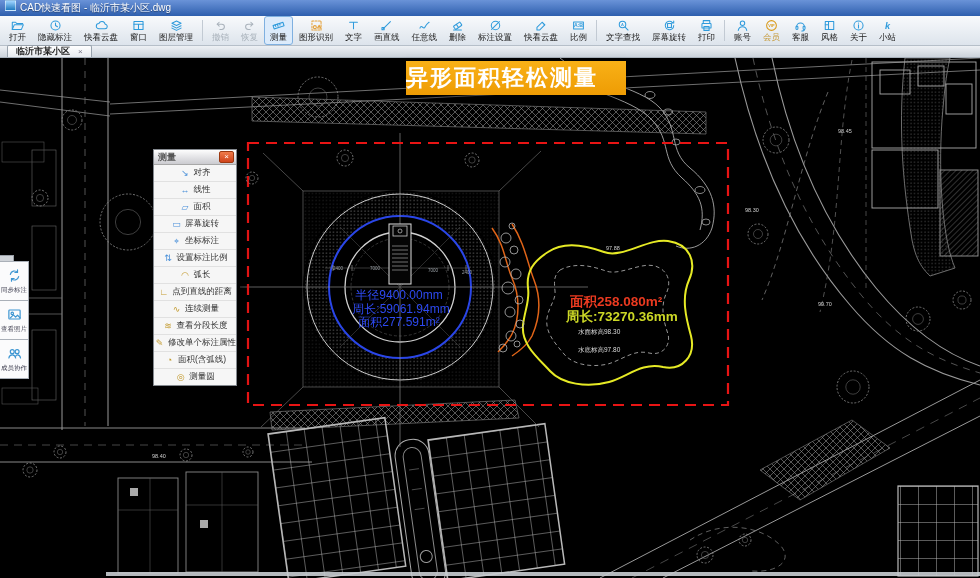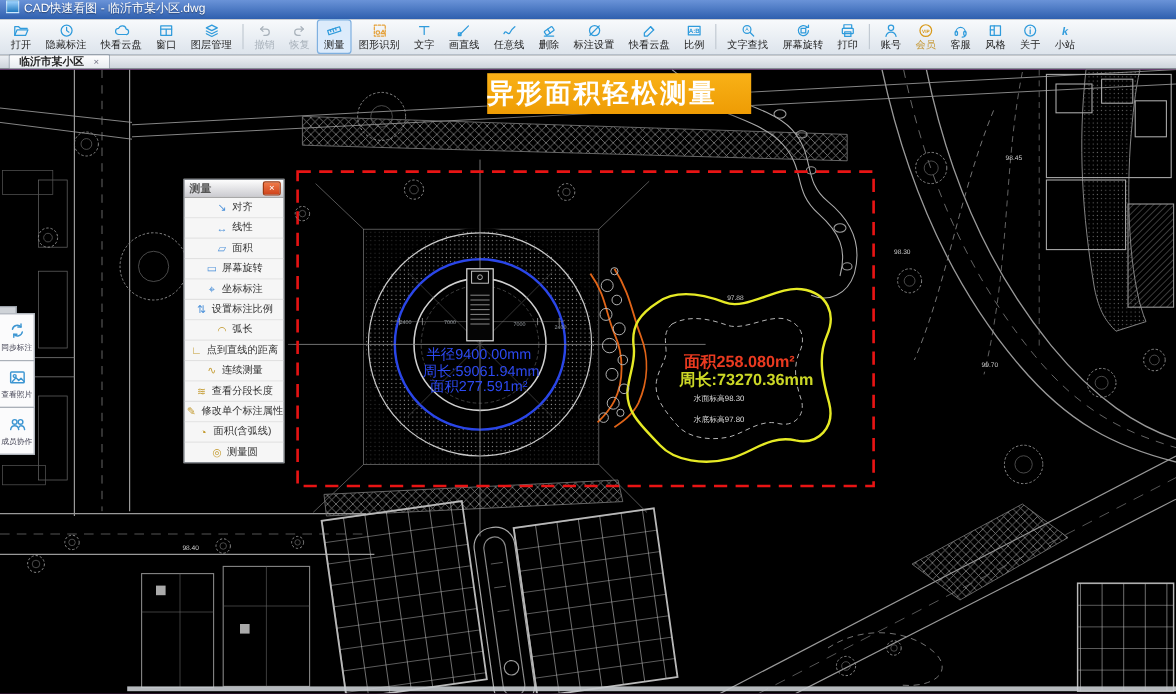--- a/index.html
+++ b/index.html
@@ -28,21 +28,21 @@
   .tbi{fill:none;stroke:currentColor;stroke-width:1.6;stroke-linecap:round;stroke-linejoin:round;}
   
   .tabbar{position:absolute;top:46px;left:0;right:0;height:12px;box-sizing:border-box;
     background:linear-gradient(#eef1f5,#ccd3db);border-bottom:1px solid #a8b1bb;
     display:flex;align-items:flex-end;padding-left:7px;}
   .tab{height:12px;box-sizing:border-box;display:flex;align-items:center;gap:8px;padding:0 8px;
     background:linear-gradient(#ffffff,#e6eaef);border:1px solid #98a2ad;border-bottom:none;
     border-radius:2px 2px 0 0;font-size:9px;font-weight:bold;color:#222;}
   .tab .x{font-size:8px;color:#778;font-weight:normal;}
   
-  .canvas{position:absolute;top:58px;left:0;width:980px;height:520px;background:#a21caf;}
+  .canvas{position:absolute;top:58px;left:0;width:980px;height:520px;background:#7dd3fc;}
   .canvas svg{position:absolute;inset:0;}
   
   .banner{position:absolute;left:406px;top:61px;width:220px;height:34px;
     background:linear-gradient(#f9b117,#ee9c04);color:#fff;font-size:22px;font-weight:bold;
     display:flex;align-items:center;justify-content:flex-start;letter-spacing:2px;
     box-shadow:0 2px 6px rgba(0,0,0,.55);}
   
   .mpanel{position:absolute;left:153px;top:149px;width:84px;box-sizing:border-box;
     background:#f4f4f4;border:1px solid #84898f;box-shadow:3px 4px 9px rgba(0,0,0,.65);}
   .mpanel-title{height:14px;background:linear-gradient(#fdfdfd,#cbcbd0);border-bottom:1px solid #a8a8a8;

